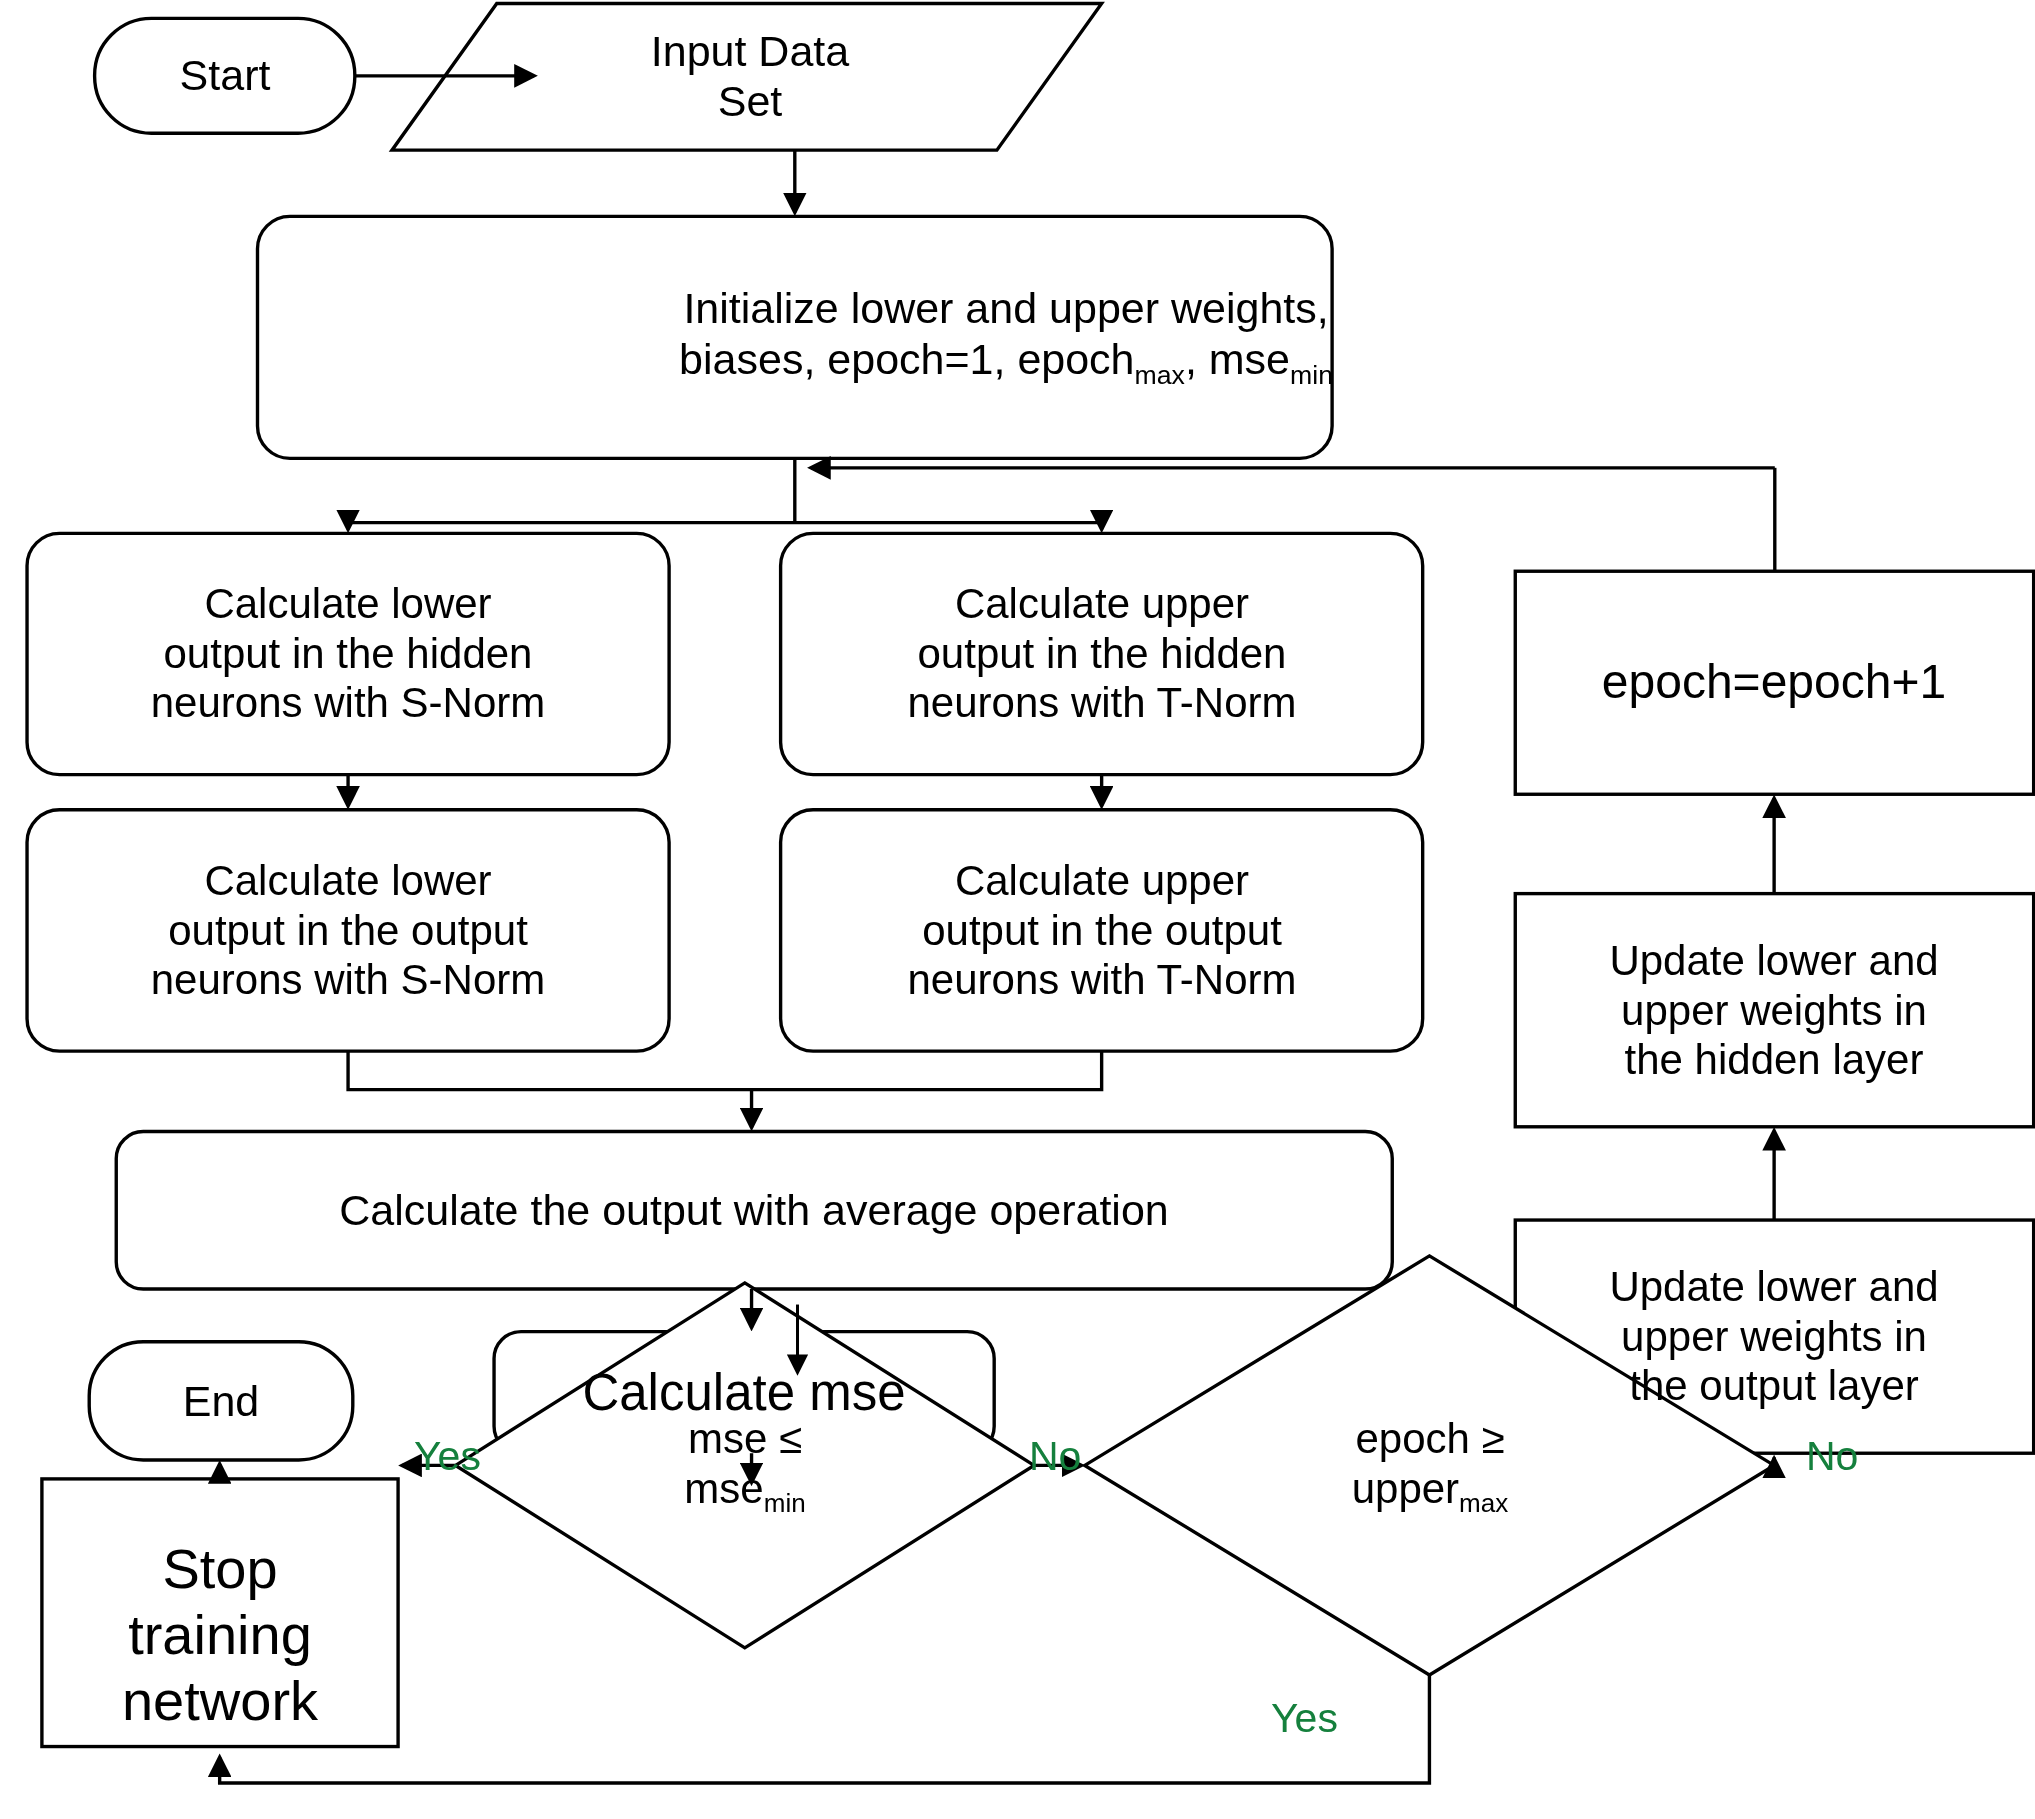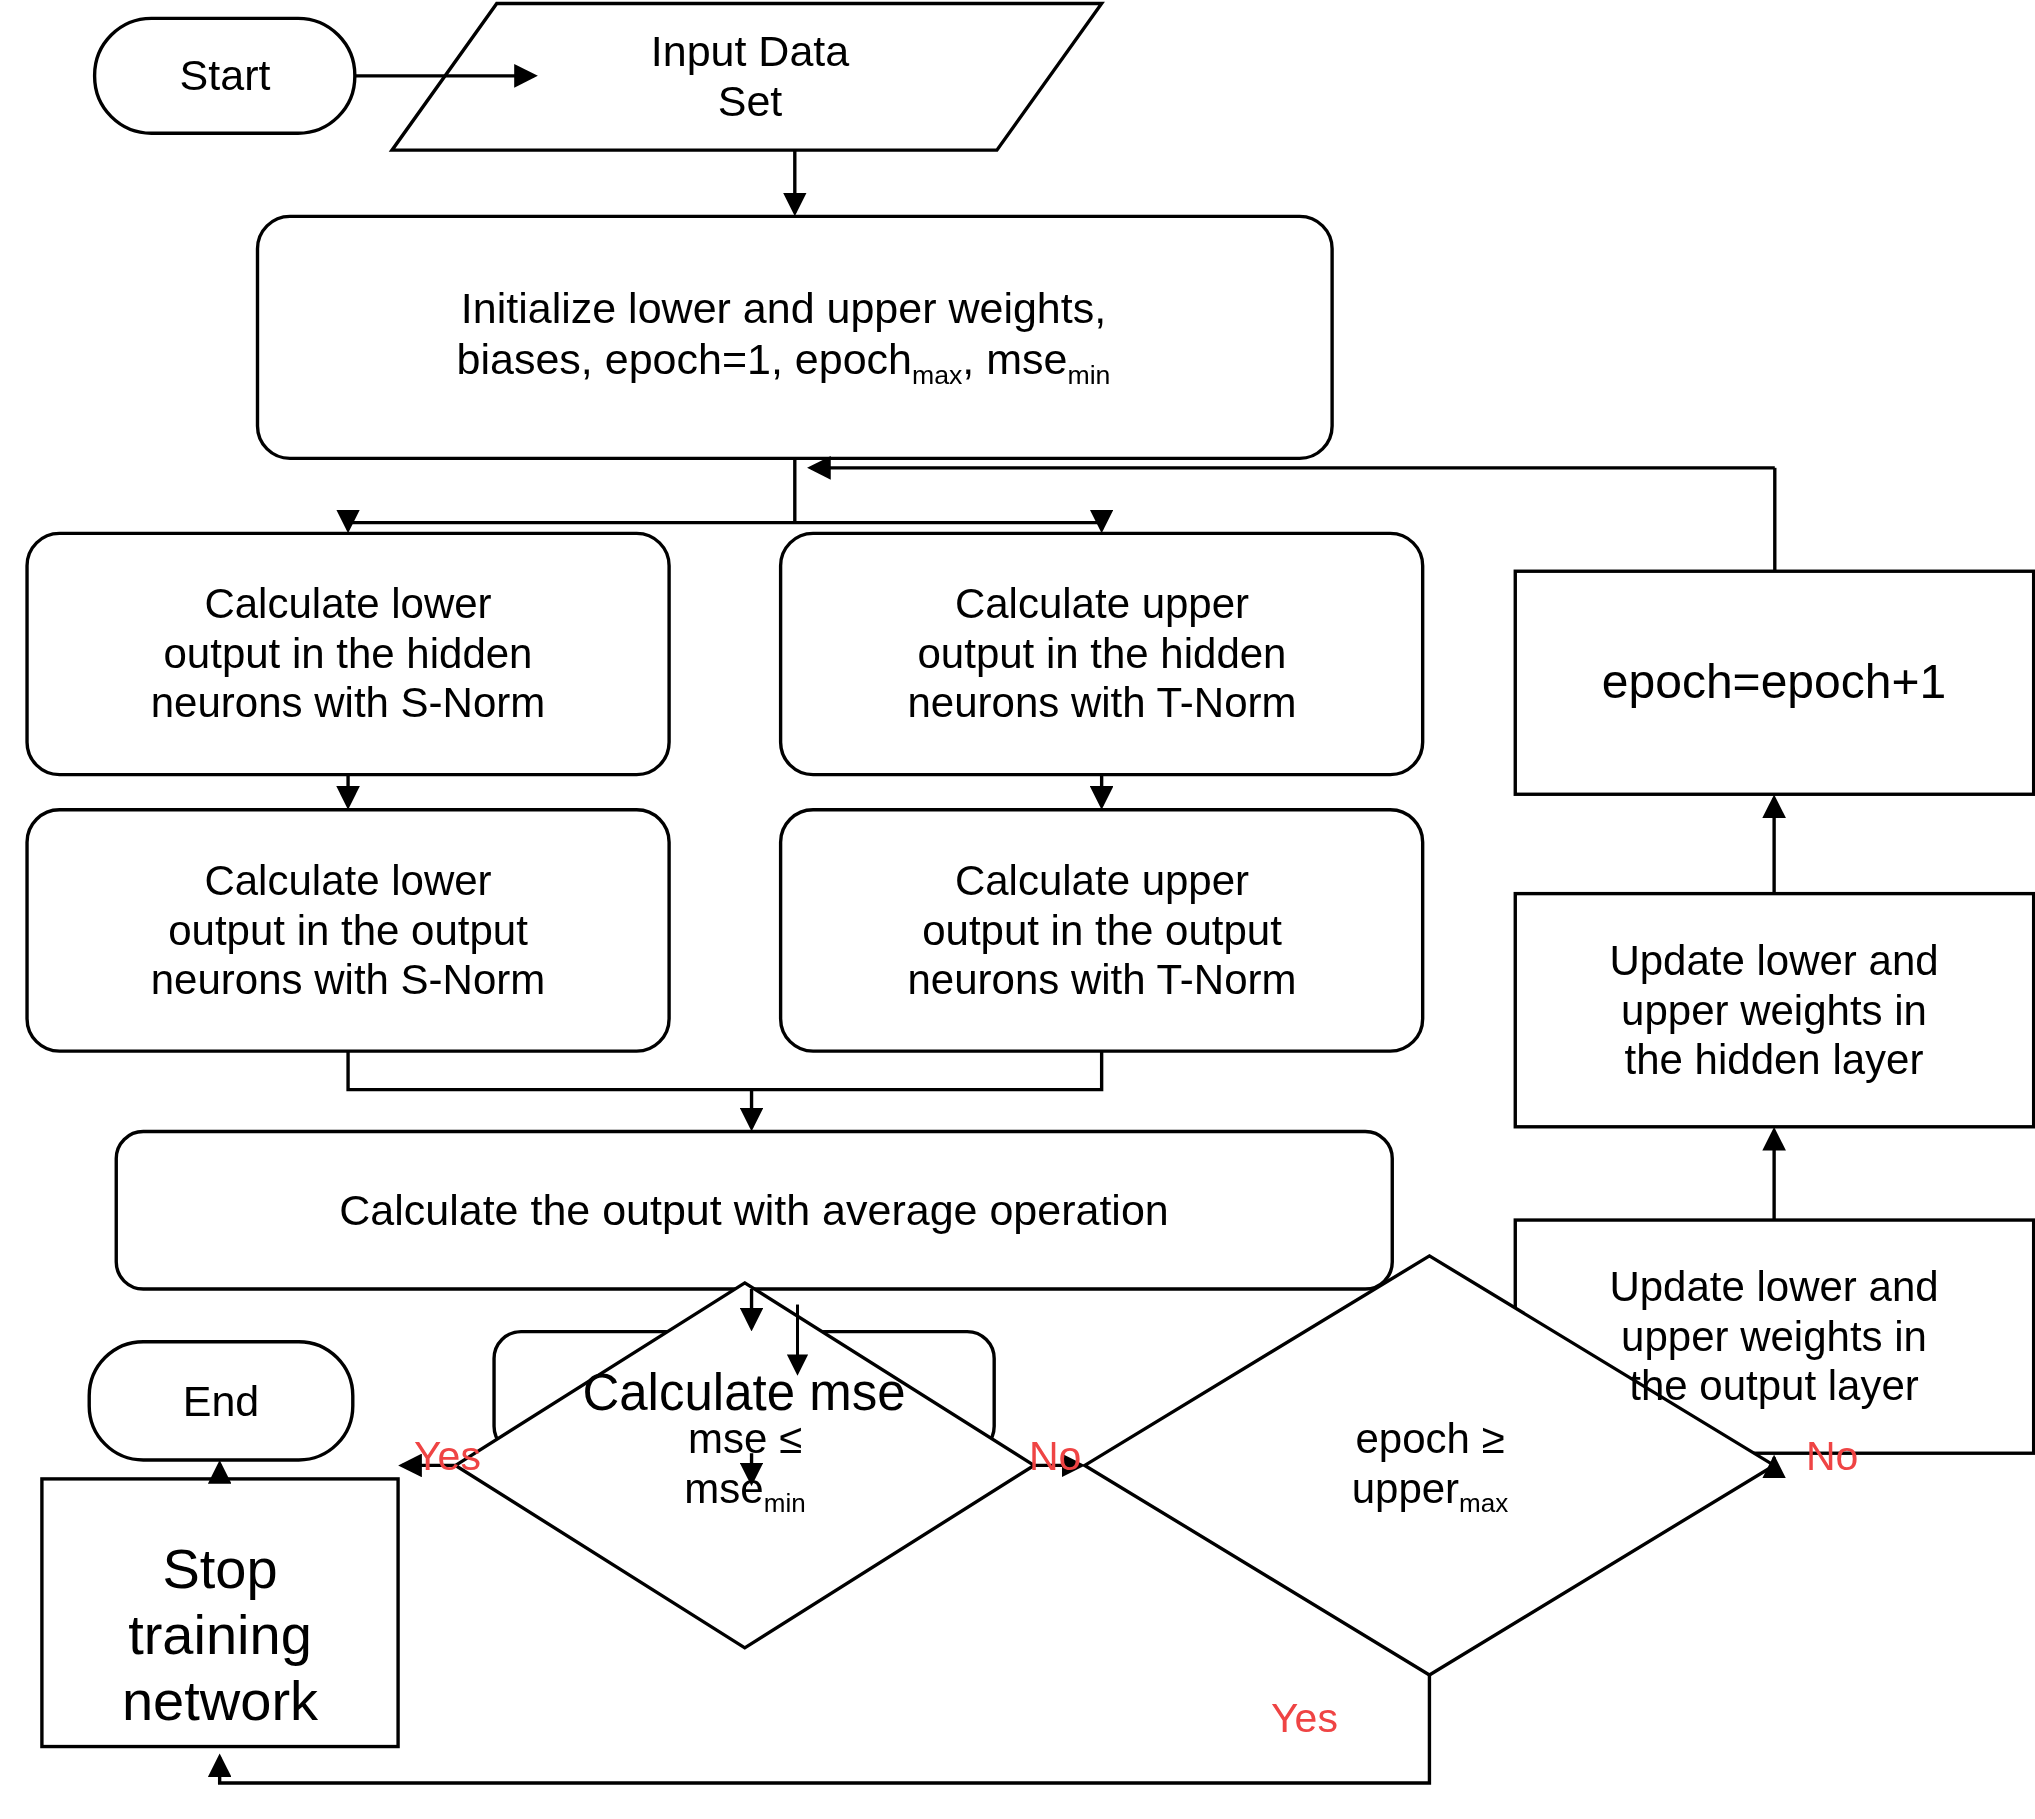--- a/index.html
+++ b/index.html
@@ -43,21 +43,21 @@
     justify-content: center;
     text-align: center;
     color: #000000;
     font-family: "Liberation Sans", sans-serif;
     line-height: 1.18;
     pointer-events: none;
     white-space: pre-line;
   }
   .edge-label {
     position: absolute;
-    color: #ef4444;
+    color: #15803d;
     font-family: "Liberation Sans", sans-serif;
     font-size: 41px;
     line-height: 1;
     white-space: nowrap;
   }
   .sub {
     font-size: 0.62em;
     vertical-align: sub;
   }
 </style>
@@ -145,21 +145,21 @@
     <path class="conn" d="M 2115 2478 L 2115 2638 L 325 2638 L 325 2600" marker-end="url(#arrow)"></path>
 
     <path class="conn" d="M 325 2188 L 325 2166" marker-end="url(#arrow)"></path>
   </svg>
 
   <div class="node-text" style="left:95px; top:18px; width:260px; height:115px; font-size:43px;">Start</div>
 
   <div class="node-text" style="left:446px; top:6.8px; width:608px; height:139px; font-size:43px;">Input Data
 Set</div>
 
-  <div class="node-text" style="left:246px; top:216px; width:1075px; height:242px; font-size:43px;">
+  <div class="node-text" style="left:258px; top:216px; width:1075px; height:242px; font-size:43px;justify-content:flex-end;">
     <span><span>Initialize lower and upper weights,
 biases, epoch=1, epoch</span><span class="sub">max</span><span>, mse</span><span class="sub">min</span></span>
   </div>
 
   <div class="node-text" style="left:27px; top:533px; width:642px; height:241px; font-size:42px;">Calculate lower
 output in the hidden
 neurons with S-Norm</div>
 
   <div class="node-text" style="left:781px; top:533px; width:642px; height:241px; font-size:42px;">Calculate upper
 output in the hidden

